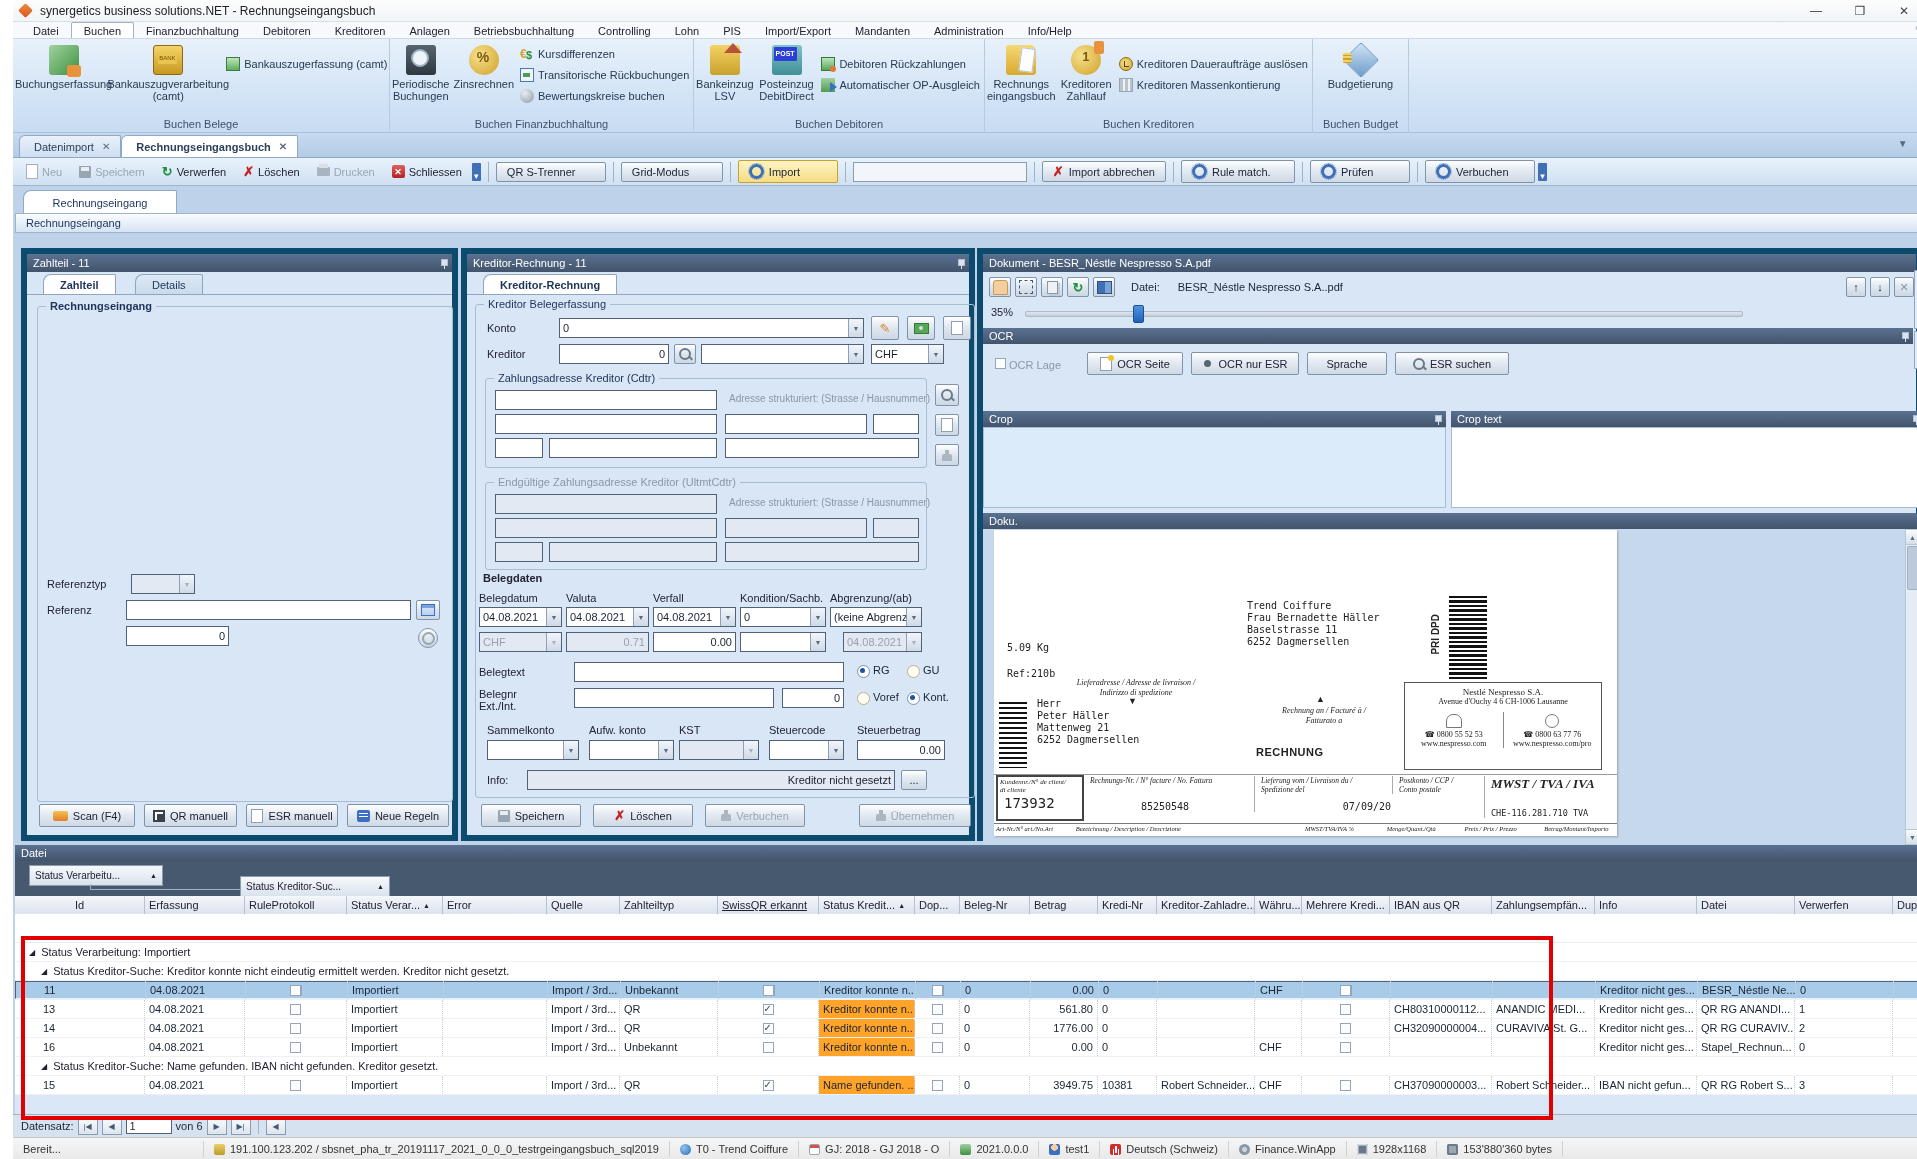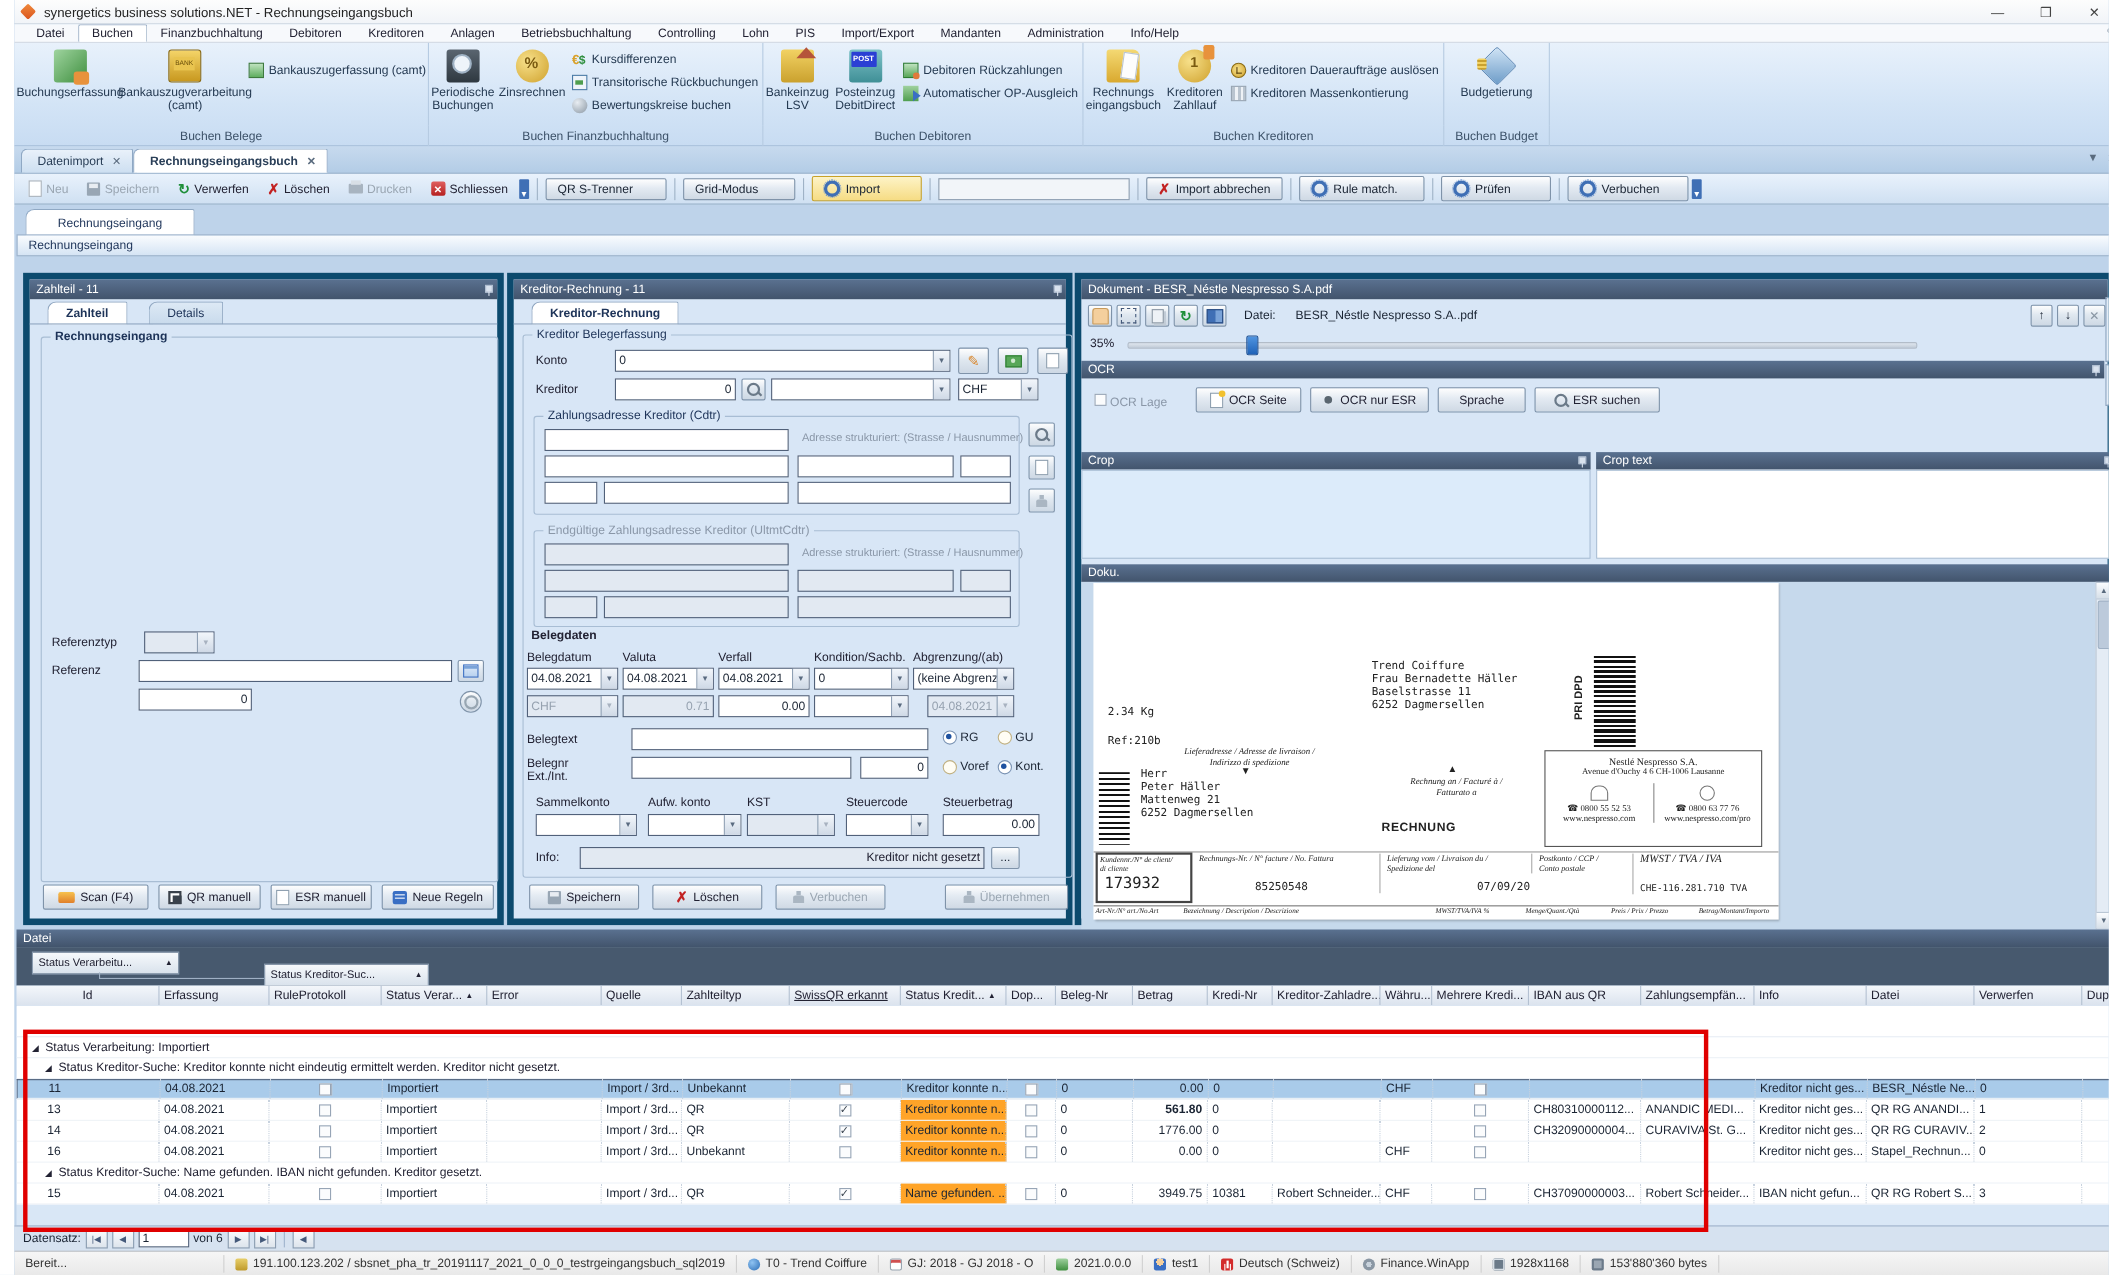--- a/index.html
+++ b/index.html
@@ -708,21 +708,21 @@
         <span class="pin"></span>
     </div>
     <div style="position:absolute;left:468px;top:173px;width:473px;height:81px;background:#fff;border:1px solid #a8bdd4;box-sizing:border-box;"></div>
 
     <div class="subhdr" style="left:0;top:259px;width:941px;">
       <span>Doku.</span>
     </div>
     <div style="position:absolute;left:0;top:275px;width:941px;height:316px;background:#c6d9ec;">
 
       <div class="page" style="left:11px;top:1px;width:623px;height:306px;">
-        <span class="mono" style="position:absolute;left:13px;top:112px;font-size:10px;">2.34 Kg</span>
+        <span class="mono" style="position:absolute;left:13px;top:112px;font-size:10px;">5.09 Kg</span>
         <span class="mono" style="position:absolute;left:13px;top:138px;font-size:10px;">Ref:210b</span>
         <div class="mono" style="position:absolute;left:253px;top:70px;font-size:10px;line-height:12px;">
           <div>Trend Coiffure</div>
             <div>Frau Bernadette Häller</div>
             <div>Baselstrasse 11</div>
             <div>6252 Dagmersellen</div>
         </div>
         <div class="barcode-v" style="position:absolute;left:455px;top:66px;width:38px;height:84px;"></div>
         <span style="position:absolute;left:436px;top:84px;font-size:10px;font-weight:bold;writing-mode:vertical-rl;transform:rotate(180deg);">PRI DPD</span>
         <div class="serif-i" style="position:absolute;left:62px;top:148px;width:160px;text-align:center;font-size:8px;line-height:10px;">
@@ -770,21 +770,21 @@
             <div class="mono" style="font-size:10px;margin-top:16px;text-align:center;">85250548</div>
           </div>
           <div style="position:absolute;left:260px;top:1px;width:130px;border-left:1px solid #aaa;padding-left:6px;">
             <div class="serif-i" style="font-size:7.5px;line-height:9px;"><span>Lieferung vom / Livraison du /</span><br><span>Spedizione del</span></div>
             <div class="mono" style="font-size:10px;margin-top:7px;text-align:right;">07/09/20</div>
           </div>
           <div style="position:absolute;left:398px;top:1px;width:80px;border-left:1px solid #aaa;padding-left:6px;">
             <div class="serif-i" style="font-size:7.5px;line-height:9px;"><span>Postkonto / CCP /</span><br><span>Conto postale</span></div>
           </div>
           <div style="position:absolute;left:490px;top:1px;width:130px;border-left:1px solid #aaa;padding-left:6px;">
-            <div class="serif-i" style="font-size:10px;">MWST / TVA / IVA</div>
+            <div class="serif-i" style="font-size:13px;font-weight:bold;">MWST / TVA / IVA</div>
             <div class="mono" style="font-size:8.5px;margin-top:16px;">CHE-116.281.710 TVA</div>
           </div>
         </div>
         <div class="serif-i" style="position:absolute;left:0;top:295px;width:623px;font-size:6.5px;display:flex;">
           <span style="width:80px;padding-left:2px;">Art-Nr./N° art./No.Art</span>
           <span style="width:230px;">Bezeichnung / Description / Descrizione</span>
           <span style="width:82px;">MWST/TVA/IVA %</span>
           <span style="width:78px;">Menge/Quant./Qtà</span>
           <span style="width:80px;">Preis / Prix / Prezzo</span>
           <span style="width:73px;">Betrag/Montant/Importo</span>
@@ -975,21 +975,21 @@
         <div class="gcell" style="width: 73px; flex: 0 0 auto;">Import / 3rd...</div>
         <div class="gcell" style="width: 98px; flex: 0 0 auto;">QR</div>
         <div class="gcell center" style="width: 101px; flex: 0 0 auto;">
           <span class="cb on"></span>
         </div>
         <div class="gcell orange" style="width: 96px; flex: 0 0 auto;">Kreditor konnte n...</div>
         <div class="gcell center" style="width: 45px; flex: 0 0 auto;">
           <span class="cb"></span>
         </div>
         <div class="gcell" style="width: 70px; flex: 0 0 auto;">0</div>
-        <div class="gcell right" style="width: 68px; flex: 0 0 auto; font-weight: bold;">561.80</div>
+        <div class="gcell right" style="width: 68px; flex: 0 0 auto;">561.80</div>
         <div class="gcell" style="width: 59px; flex: 0 0 auto;">0</div>
         <div class="gcell" style="width: 98px; flex: 0 0 auto;"></div>
         <div class="gcell" style="width: 47px; flex: 0 0 auto;"></div>
         <div class="gcell center" style="width: 88px; flex: 0 0 auto;">
           <span class="cb"></span>
         </div>
         <div class="gcell" style="width: 102px; flex: 0 0 auto;">CH80310000112...</div>
         <div class="gcell" style="width: 103px; flex: 0 0 auto;">ANANDIC MEDI...</div>
         <div class="gcell" style="width: 102px; flex: 0 0 auto;">Kreditor nicht ges...</div>
         <div class="gcell" style="width: 98px; flex: 0 0 auto;">QR RG ANANDI...</div>

